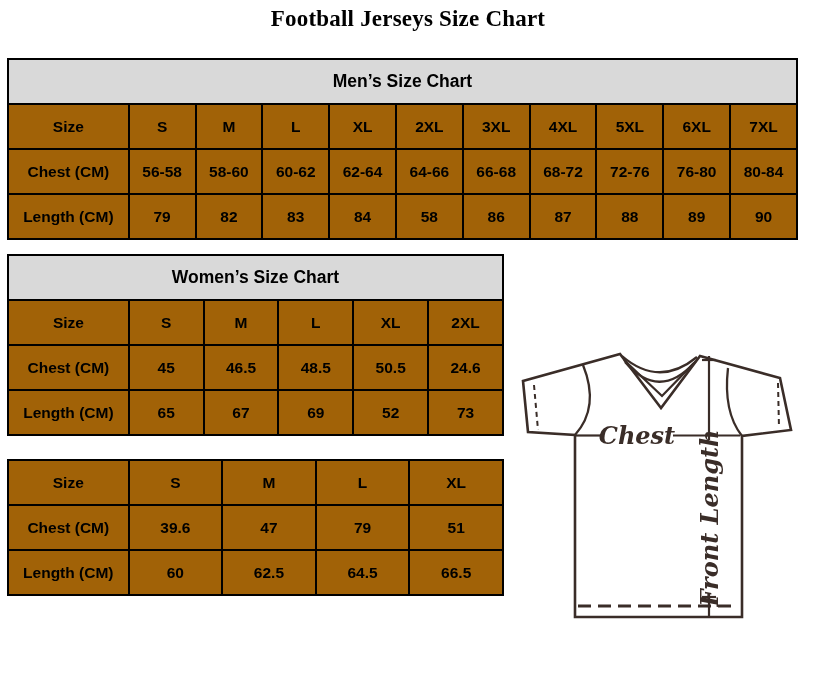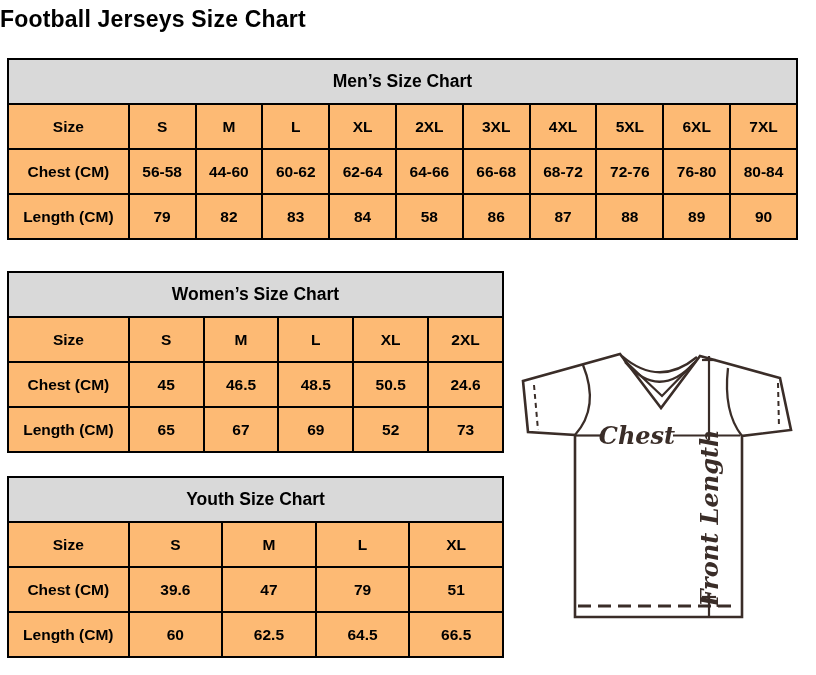--- a/index.html
+++ b/index.html
@@ -1,33 +1,34 @@
 <!DOCTYPE html>
 <html><head>
 <meta charset="utf-8">
 <style>
   html,body{margin:0;padding:0;}
   body{
     width:816px;height:675px;background:#ffffff;position:relative;overflow:hidden;
     font-family:"Liberation Sans",sans-serif;
   }
   .title{
-    margin:6px 0 0 0;font-size:23px;font-weight:bold;color:#000;
+    margin:6px 0 0 0;text-align:center;font-size:23px;font-weight:bold;color:#000;
     letter-spacing:0.2px;
+    font-family:Liberation Serif, serif;
   }
   #tables{position:absolute;top:34px;left:7px;}
-  table.size-table{border-collapse:collapse;border-spacing:0;background:#fdba74;}
+  table.size-table{border-collapse:collapse;border-spacing:0;background:#a16207;}
   table.size-table th,table.size-table td{
     border:2px solid #000;text-align:center;vertical-align:middle;
     font-weight:bold;color:#000;padding:0;line-height:1.1;
   }
   th.table-title{background:#d9d9d9;font-size:17.5px;height:43px;}
   table.size-table td{font-size:15.5px;height:43px;}
   table.mens{width:791px;margin-top:24px;}
-  table.womens{width:497px;margin-top:31px;}
+  table.womens{width:497px;margin-top:14px;}
   table.youth{width:497px;margin-top:23px;}
   .jersey{position:absolute;left:510px;top:335px;width:300px;height:290px;}
   .jersey path{fill:none;stroke-linecap:butt;stroke-linejoin:miter;}
   .jersey .sil{stroke-width:2.6;}
   .jersey .det{stroke-width:2.3;}
   .jersey .meas{stroke-width:2.2;}
   .jersey .cuffdash{stroke-width:2;stroke-dasharray:5 4;}
   .jersey .hemdash{stroke-width:3;stroke-dasharray:13 7;}
   .jersey text{
     font-family:"DejaVu Serif","Liberation Serif",serif;
@@ -69,21 +70,21 @@
             <td class="col-header">2XL</td>
             <td class="col-header">3XL</td>
             <td class="col-header">4XL</td>
             <td class="col-header">5XL</td>
             <td class="col-header">6XL</td>
             <td class="col-header">7XL</td>
           </tr>
           <tr>
             <td class="row-label">Chest (CM)</td>
             <td class="data-cell">56-58</td>
-            <td class="data-cell">44-60</td>
+            <td class="data-cell">58-60</td>
             <td class="data-cell">60-62</td>
             <td class="data-cell">62-64</td>
             <td class="data-cell">64-66</td>
             <td class="data-cell">66-68</td>
             <td class="data-cell">68-72</td>
             <td class="data-cell">72-76</td>
             <td class="data-cell">76-80</td>
             <td class="data-cell">80-84</td>
           </tr>
           <tr>
@@ -143,23 +144,20 @@
       <table class="size-table youth">
         <colgroup>
           <col style="width: 121px;">
           <col style="width: 94px;">
           <col style="width: 94px;">
           <col style="width: 94px;">
           <col style="width: 94px;">
         </colgroup>
         <tbody>
           <tr>
-            <th class="table-title" colspan="5">Youth Size Chart</th>
-          </tr>
-          <tr>
             <td class="row-label">Size</td>
             <td class="col-header">S</td>
             <td class="col-header">M</td>
             <td class="col-header">L</td>
             <td class="col-header">XL</td>
           </tr>
           <tr>
             <td class="row-label">Chest (CM)</td>
             <td class="data-cell">39.6</td>
             <td class="data-cell">47</td>

